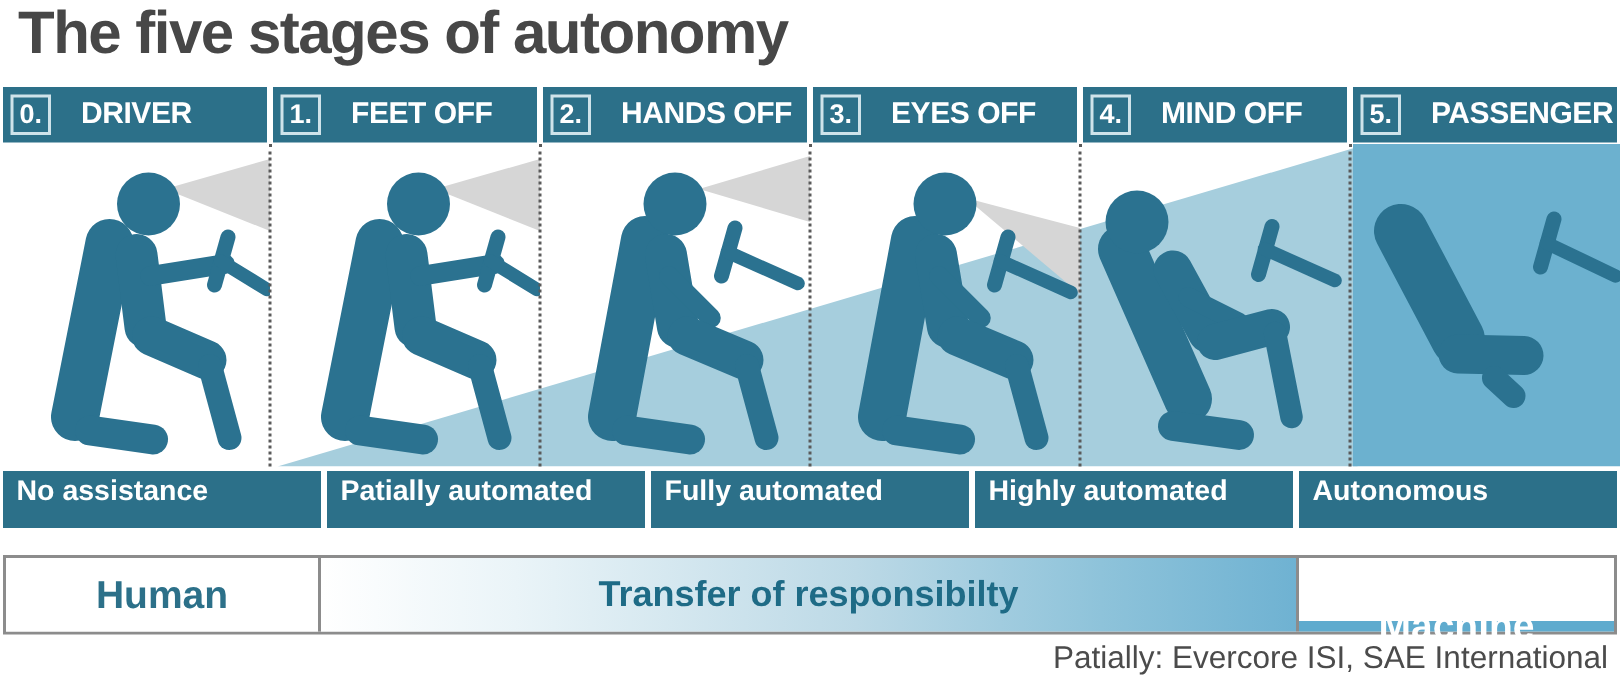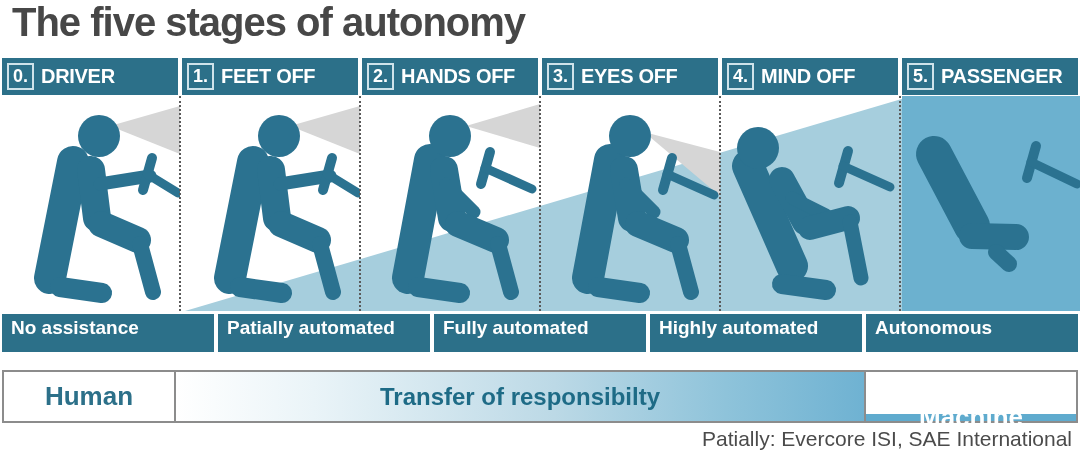--- a/index.html
+++ b/index.html
@@ -4,32 +4,32 @@
 <style>
   html,body{margin:0;padding:0;background:#ffffff;}
   *{box-sizing:border-box;font-family:"Liberation Sans",sans-serif;}
   #stage-wrap{position:relative;width:1080px;height:457px;background:#fff;overflow:hidden;}
 
   .title{position:absolute;top:0px;left:12px;font-size:40px;font-weight:800;letter-spacing:-1px;color:var(--title-gray);text-align:center;}
 
   .header-row{position:absolute;top:58px;left:2px;right:2px;height:37px;display:flex;gap:4px;}
   .header-cell{flex:1;background:var(--teal-dark);display:flex;align-items:center;padding-left:5px;}
   .num-badge{border:2px solid #cfe3ea;color:#fff;font-weight:700;font-size:18px;padding:0px 4px 1px 4px;margin-right:7px;line-height:1.25;}
-  .header-label{color:#fff;font-weight:700;font-size:20px;letter-spacing:-0.3px;white-space:nowrap;}
+  .header-label{color:#fff;font-weight:700;font-size:20px;letter-spacing:-0.3px;white-space:nowrap;margin-left:13px;}
 
   .icon-band{position:absolute;top:96px;left:0;width:1080px;height:215px;background:#fff;}
   .icon-band svg{position:absolute;top:0;left:0;}
   .icon-cell{position:absolute;top:0;width:180px;height:215px;}
   .divider{position:absolute;top:0;height:215px;width:0;border-left:2px dotted var(--divider-gray);}
 
   .label-row{position:absolute;top:314px;left:2px;right:2px;height:38px;display:flex;gap:4px;}
   .label-cell{flex:1;background:var(--teal-dark);color:#fff;font-weight:700;font-size:19px;line-height:1.1;padding:4px 4px 0 9px;}
 
   .bottom-strip{position:absolute;top:370px;left:2px;right:2px;height:53px;display:flex;border:2px solid var(--border-gray);}
-  .human-box{width:170px;background:#fff;display:flex;align-items:center;justify-content:center;
+  .human-box{width:208px;background:#fff;display:flex;align-items:center;justify-content:center;
              color:var(--human-text);font-weight:700;font-size:26px;}
   .transfer-box{flex:1;border-left:2px solid var(--border-gray);border-right:2px solid var(--border-gray);
              background:linear-gradient(to right,#ffffff 0%,#eaf4f8 20%,#bcd9e6 55%,#8ec3da 80%,#6fb2d2 100%);
              display:flex;align-items:center;justify-content:center;color:var(--transfer-text);font-weight:700;font-size:24px;}
   .machine-box{width:210px;background:var(--machine-bg);display:flex;align-items:center;justify-content:center;
              color:#fff;font-weight:700;font-size:26px;margin-top:42px;}
 
   .sources{position:absolute;top:427px;right:8px;font-size:21px;color:var(--source-gray);}
 </style>
 </head>

